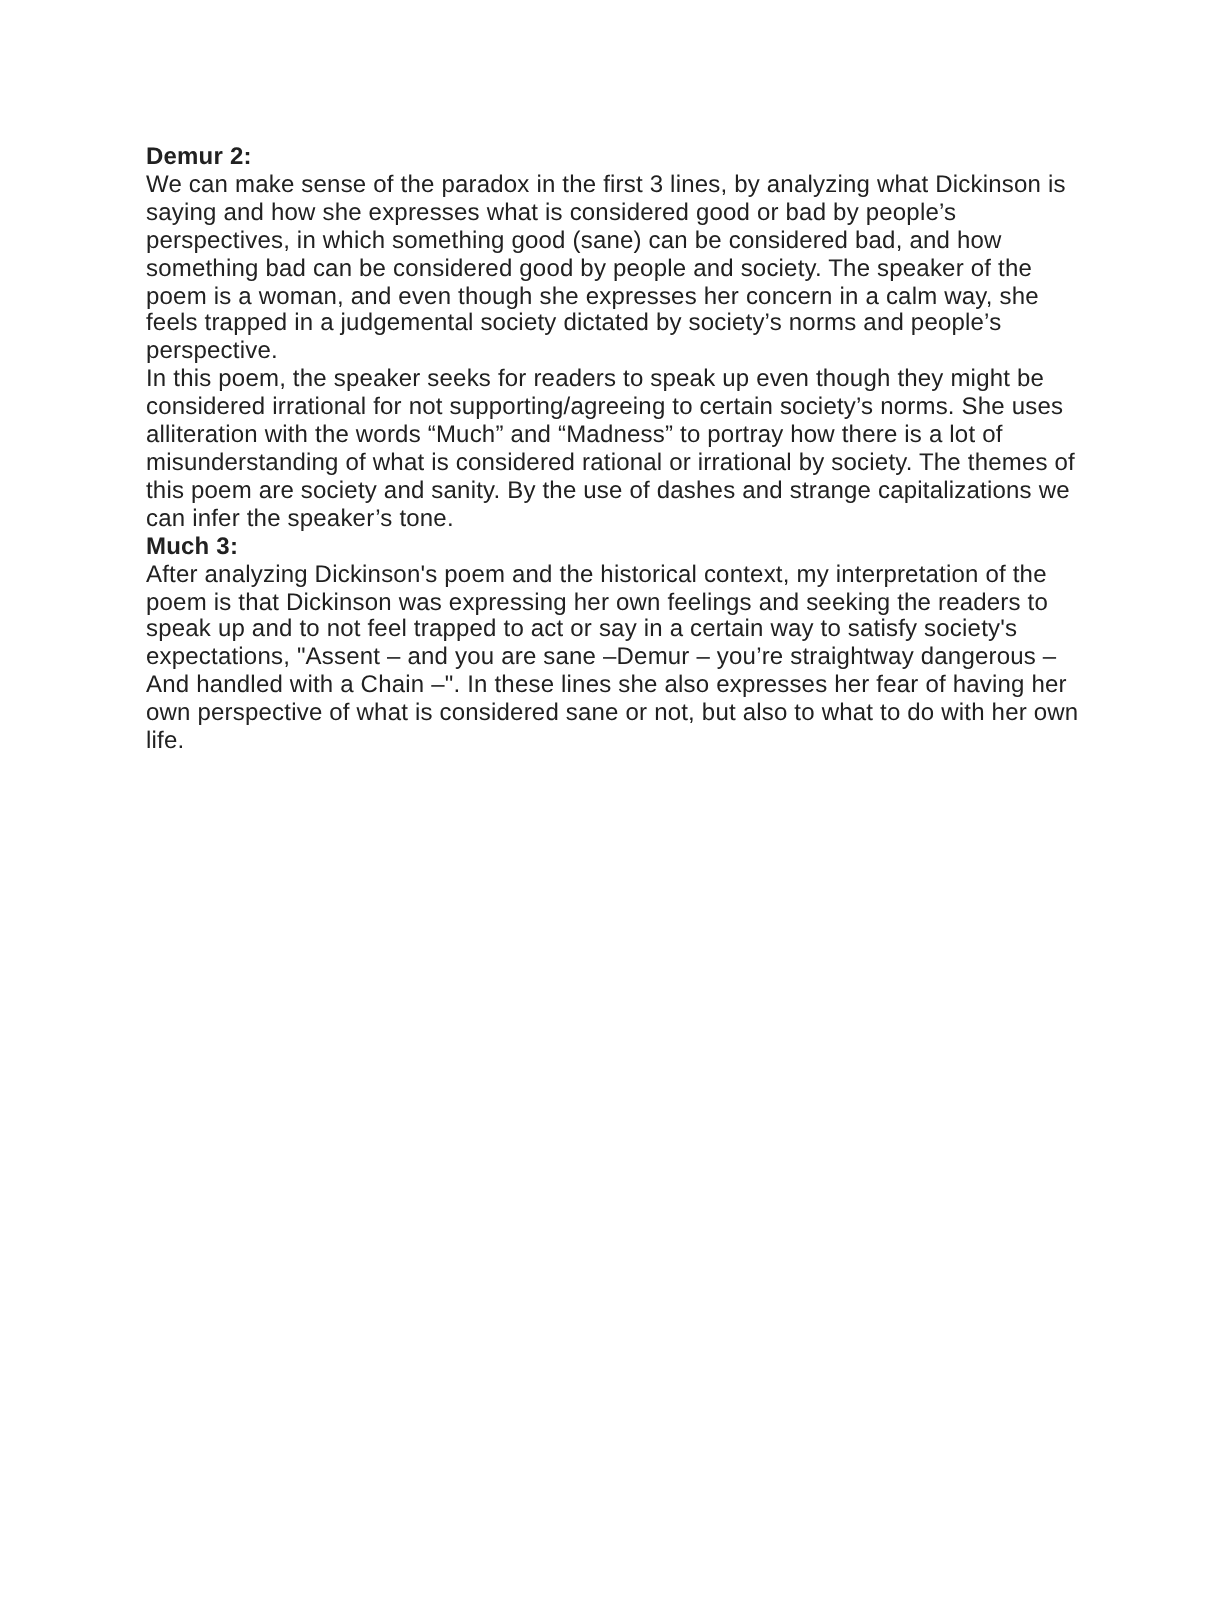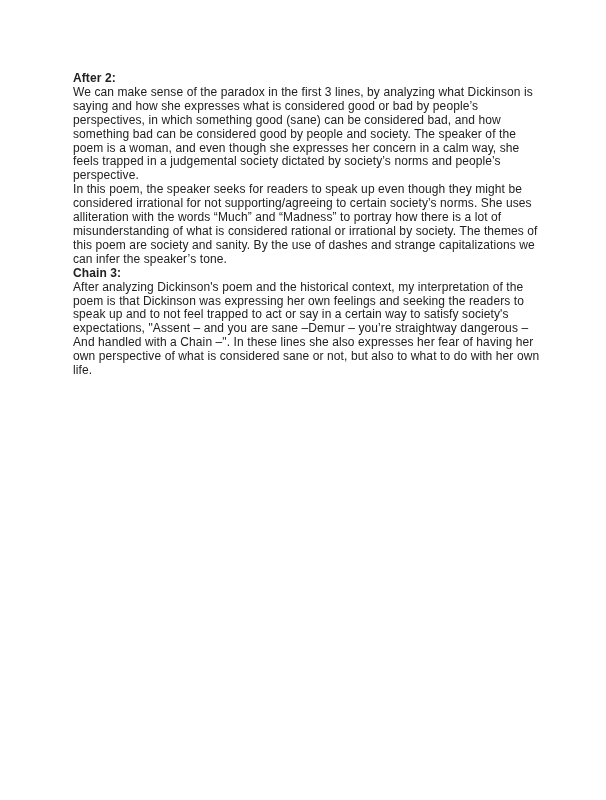--- a/index.html
+++ b/index.html
@@ -35,35 +35,35 @@
   }
   .doc-text h2 {
     font-weight: bold;
   }
 </style>
 </head>
 <body>
 
 <div class="page">
   <div class="doc-text">
-    <h2>After 2:</h2>
+    <h2>Demur 2:</h2>
     <p>We can make sense of the paradox in the first 3 lines, by analyzing what Dickinson is
 saying and how she expresses what is considered good or bad by people’s
 perspectives, in which something good (sane) can be considered bad, and how
 something bad can be considered good by people and society. The speaker of the
 poem is a woman, and even though she expresses her concern in a calm way, she
 feels trapped in a judgemental society dictated by society’s norms and people’s
 perspective.</p>
     <p>In this poem, the speaker seeks for readers to speak up even though they might be
 considered irrational for not supporting/agreeing to certain society’s norms. She uses
 alliteration with the words “Much” and “Madness” to portray how there is a lot of
 misunderstanding of what is considered rational or irrational by society. The themes of
 this poem are society and sanity. By the use of dashes and strange capitalizations we
 can infer the speaker’s tone.</p>
-    <h2>Chain 3:</h2>
+    <h2>Much 3:</h2>
     <p>After analyzing Dickinson's poem and the historical context, my interpretation of the
 poem is that Dickinson was expressing her own feelings and seeking the readers to
 speak up and to not feel trapped to act or say in a certain way to satisfy society's
 expectations, "Assent – and you are sane –Demur – you’re straightway dangerous –
 And handled with a Chain –". In these lines she also expresses her fear of having her
 own perspective of what is considered sane or not, but also to what to do with her own
 life.</p>
   </div>
 </div>
 

